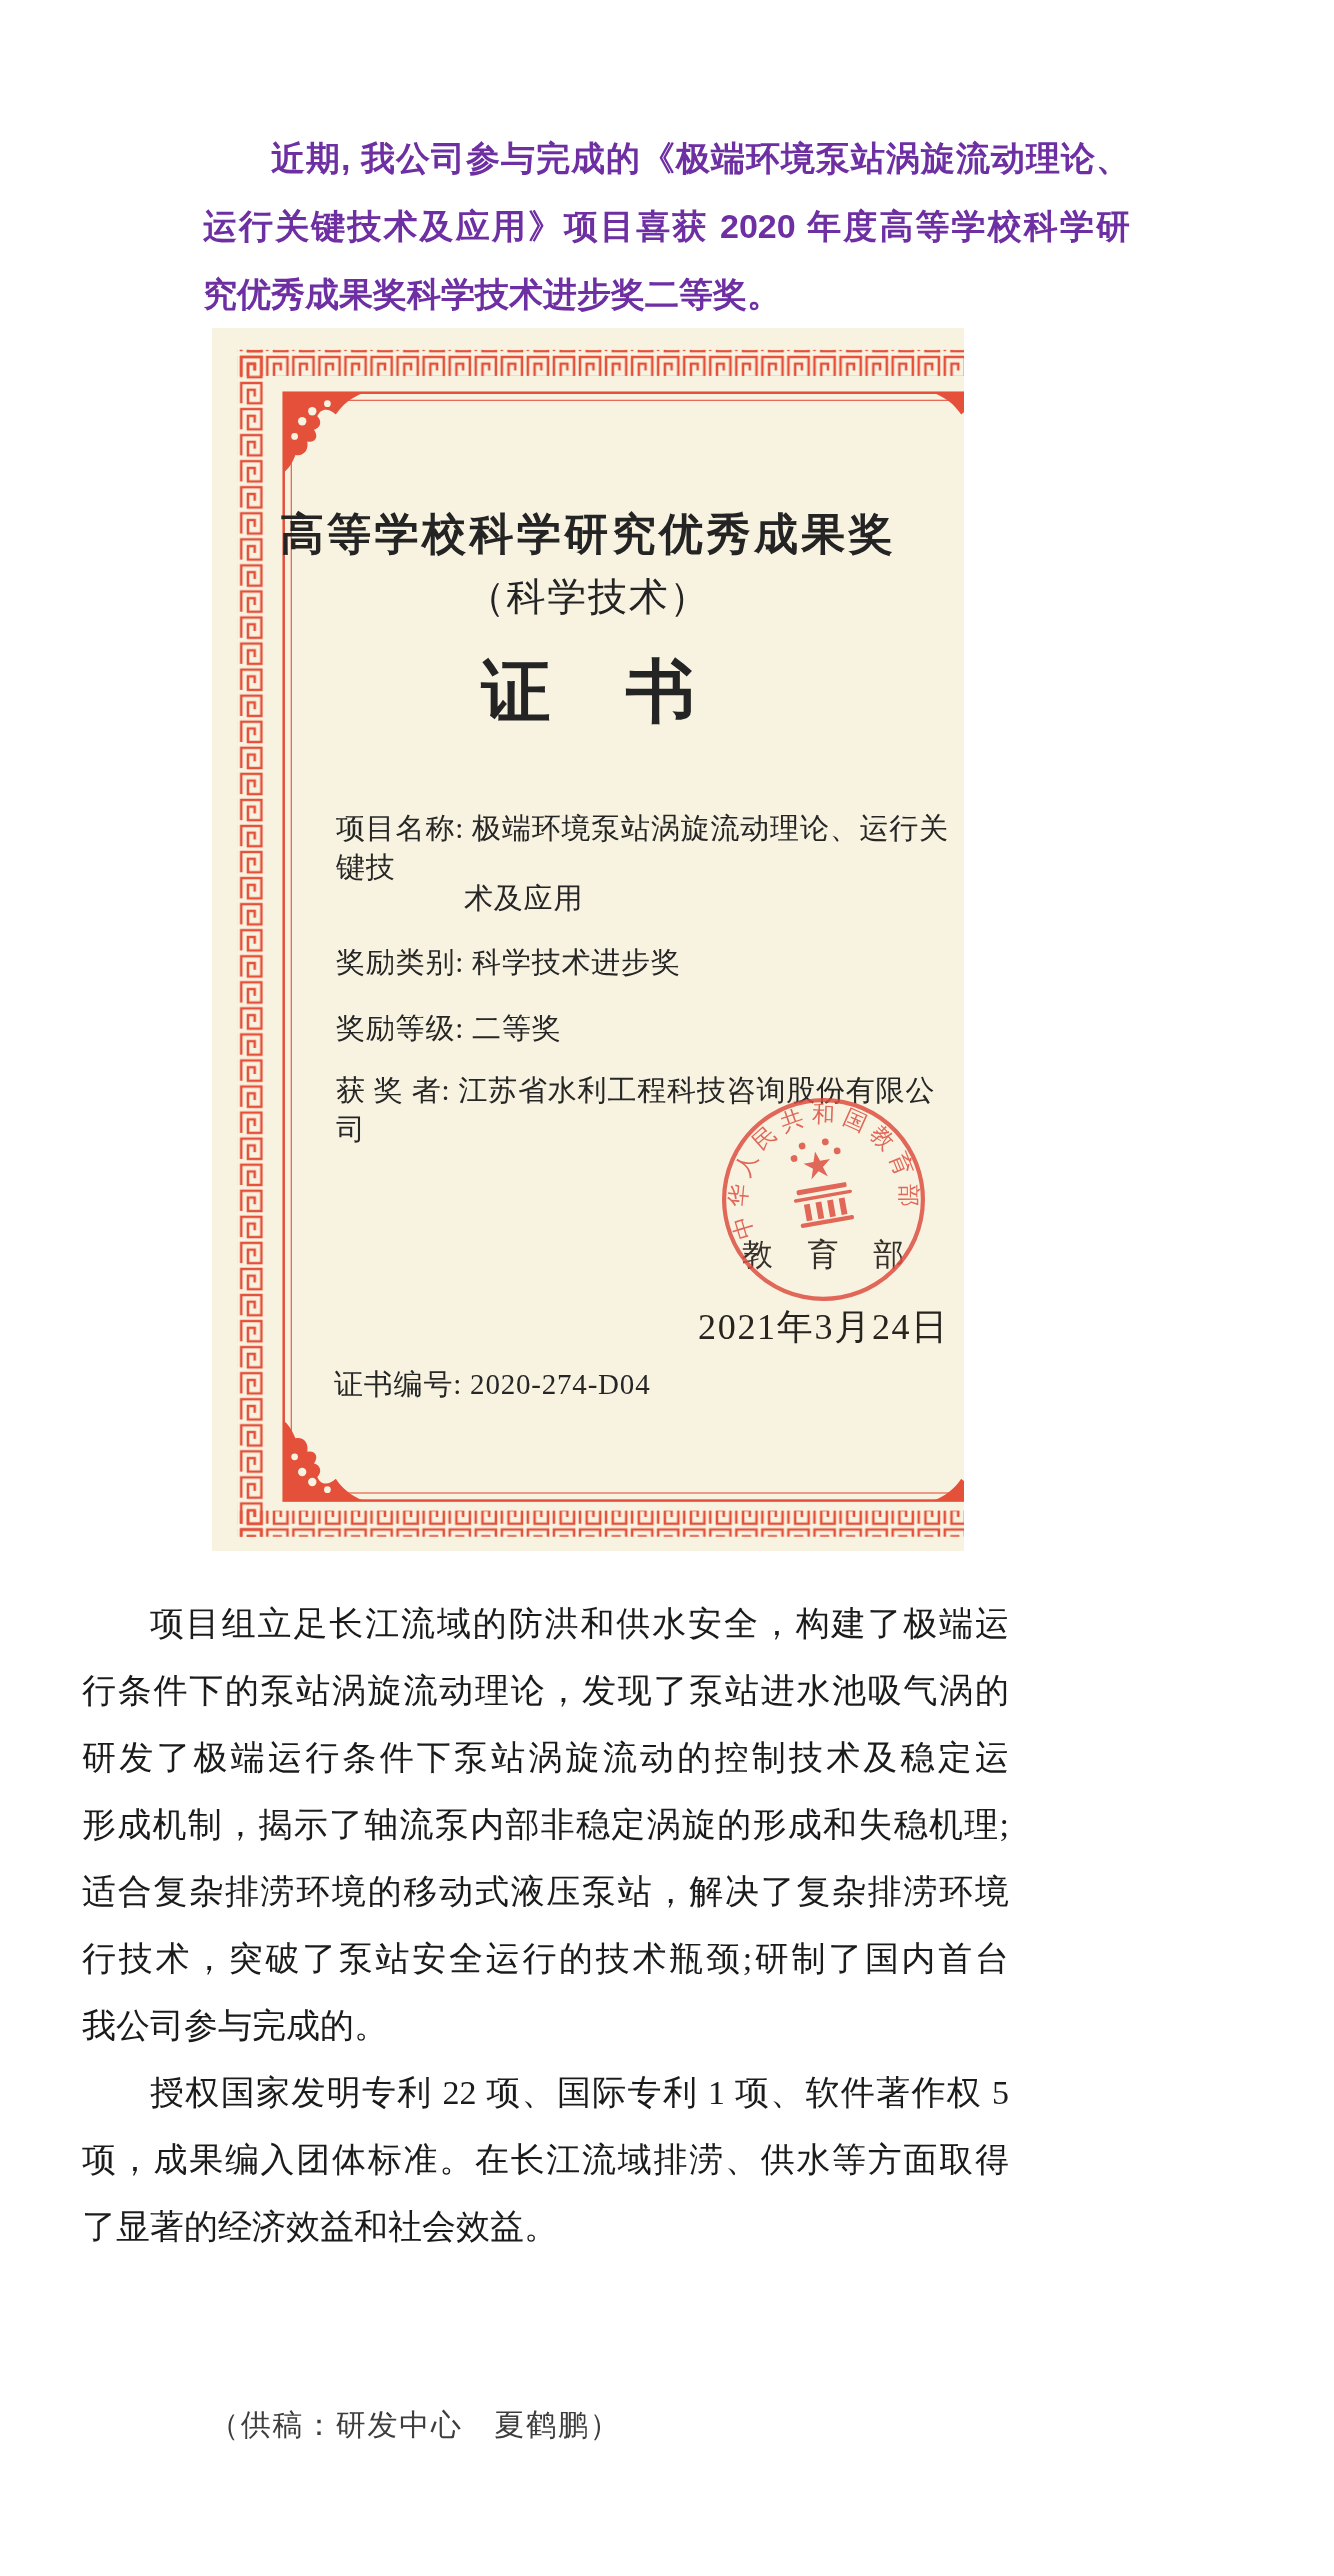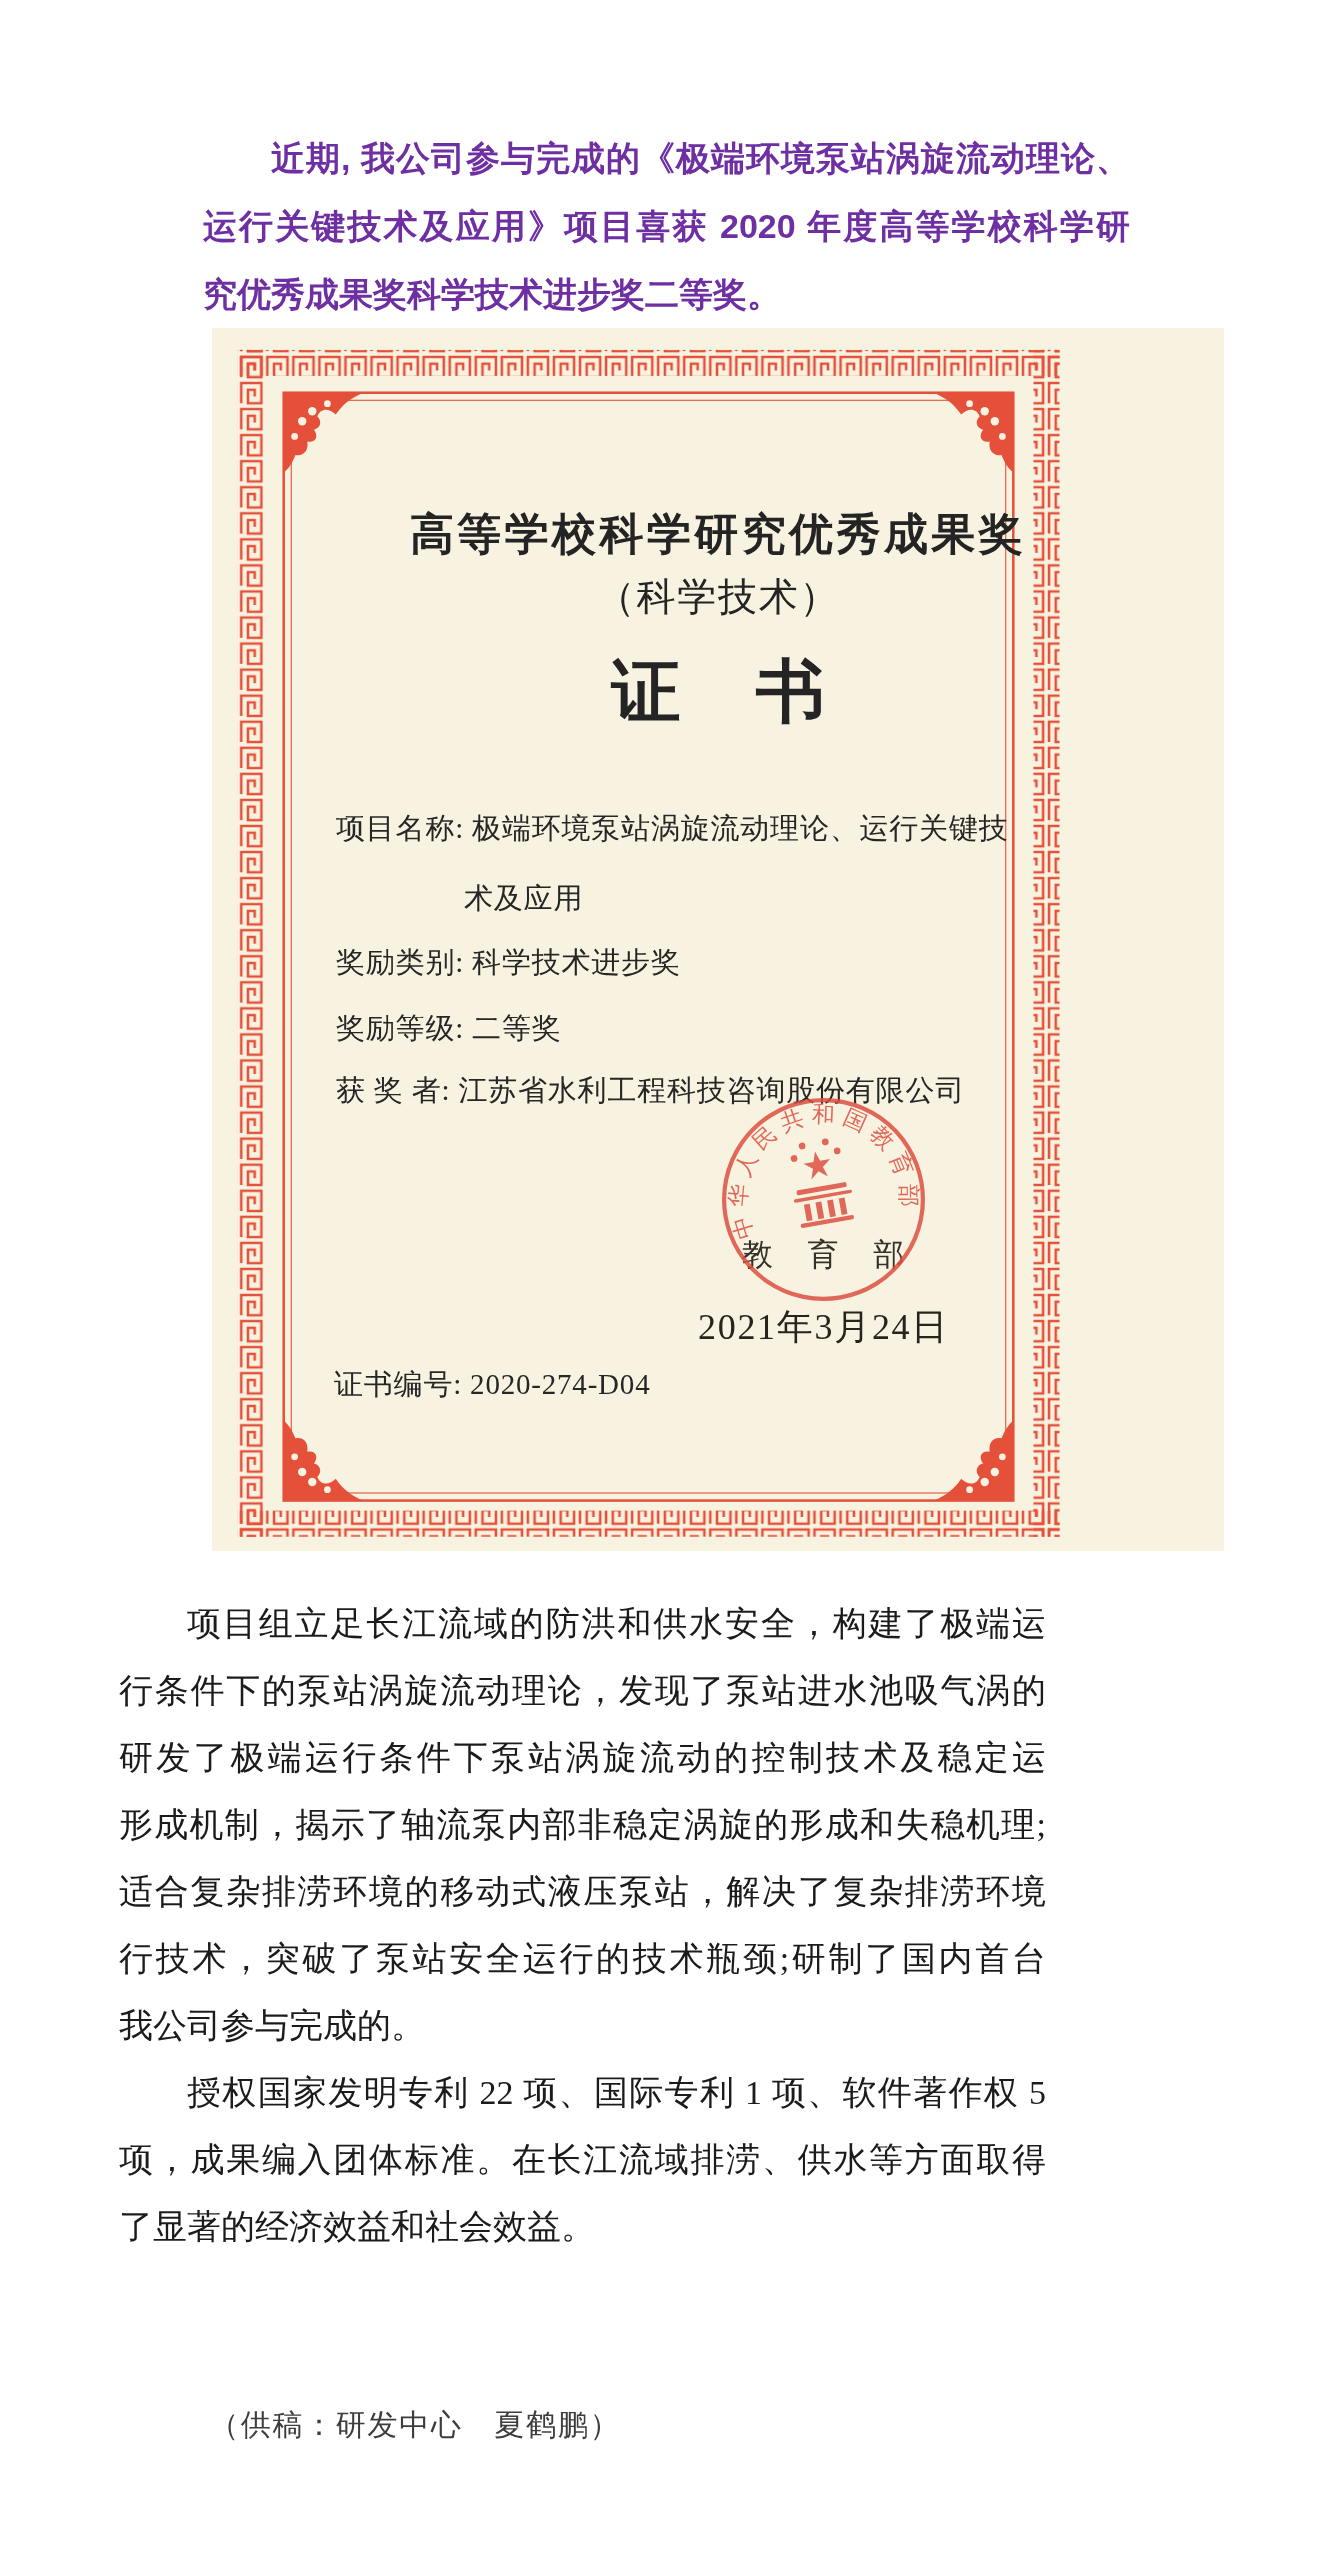--- a/index.html
+++ b/index.html
@@ -8,21 +8,21 @@
 
   
   .intro{margin:124px 203px 0 203px;width:927px;
          font-family:"Liberation Sans","DejaVu Sans",sans-serif;
          font-weight:bold;font-size:34px;line-height:68px;color:#6e2fa3;}
   .iline{text-align:justify;text-align-last:justify;}
   .iline.ind{text-indent:2em;}
   .iline.end{text-align:left;text-align-last:left;}
 
   
-  .certificate{position:relative;margin:0 0 0 212px;width:1012px;height:1223px;
+  .certificate{position:relative;margin:0 0 0 212px;width:752px;height:1223px;
                background:#f8f3e1;overflow:hidden;
                font-family:"Liberation Serif","DejaVu Serif",serif;color:#2b2b2b;}
   .certificate .abs{position:absolute;}
   .frame-svg{position:absolute;left:0;top:0;width:873px;height:1223px;}
 
   .cert-title{top:177px;left:0;right:0;text-align:center;font-size:44px;
               letter-spacing:3.4px;font-weight:600;color:#242424;}
   .cert-subtitle{top:242px;left:0;right:0;text-align:center;font-size:39px;
                  letter-spacing:1.7px;font-weight:500;color:#242424;}
   .cert-doctype{top:318px;left:0;right:0;text-align:center;font-size:69px;
@@ -38,21 +38,21 @@
   .cert-authority{top:906px;left:485px;width:252px;text-align:center;
                   font-size:31px;letter-spacing:13.5px;text-indent:13.5px;color:#35302a;}
   .cert-date{top:975px;left:418px;width:387px;text-align:center;
              font-size:36px;letter-spacing:1.7px;color:#27241f;}
   .cert-serial{top:1037px;left:122px;font-size:29px;letter-spacing:0.8px;color:#262626;}
 
   .seal-svg{position:absolute;left:502px;top:762px;width:219px;height:219px;
             transform:rotate(-10deg);opacity:.85;}
 
   
-  .body-text{margin:39px 203px 0 119px;width:927px;
+  .body-text{margin:39px 203px 0 82px;width:927px;
              font-size:34px;line-height:67px;color:#1b1b1b;}
   .bline{text-align:justify;text-align-last:justify;}
   .bline.ind{text-indent:2em;}
   .bline.end{text-align:left;text-align-last:left;}
 
   
   .footer{margin:145px 0 0 209px;font-size:30px;letter-spacing:1.7px;color:#3d3d3d;}
 </style>
 </head>
 <body>

